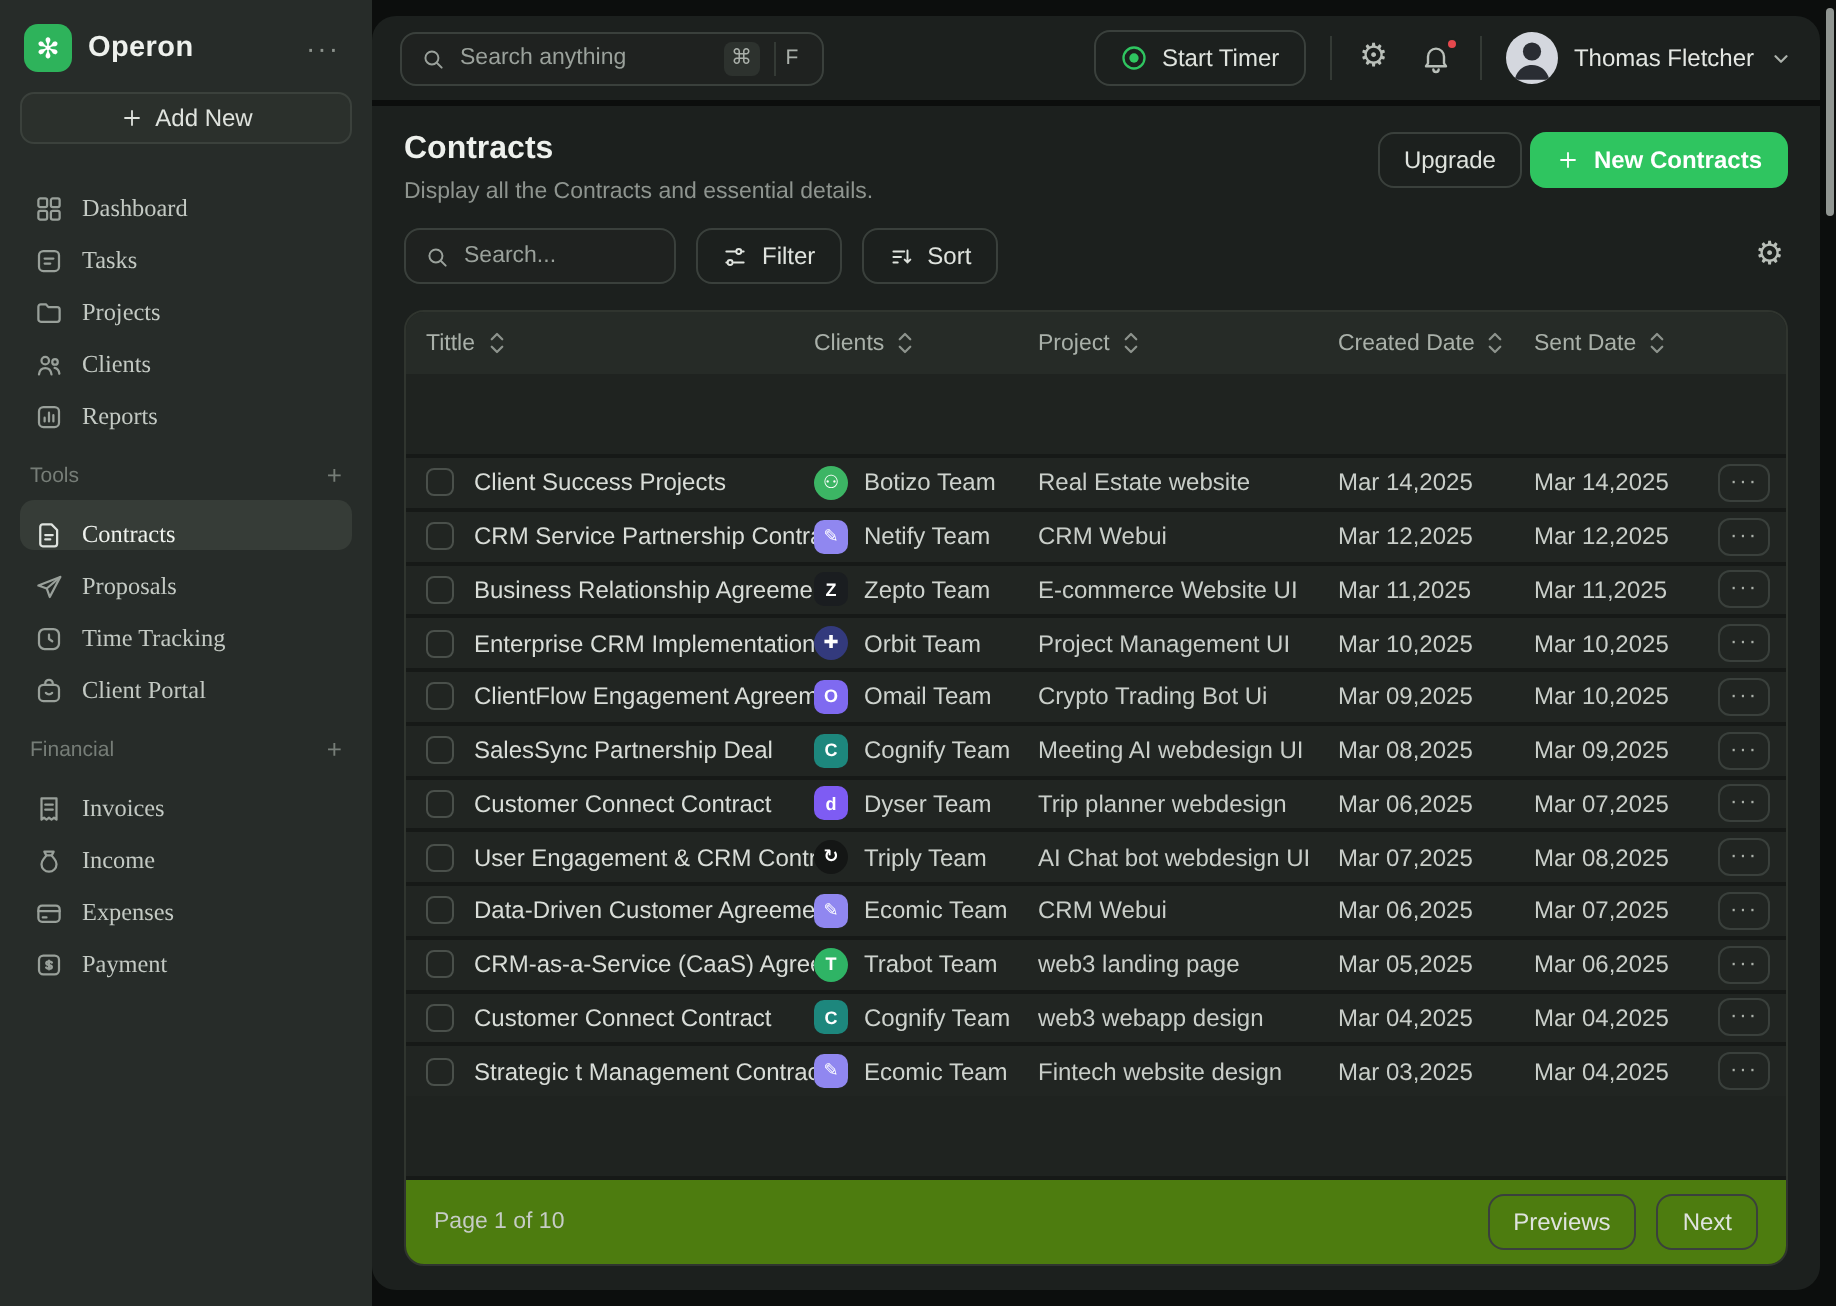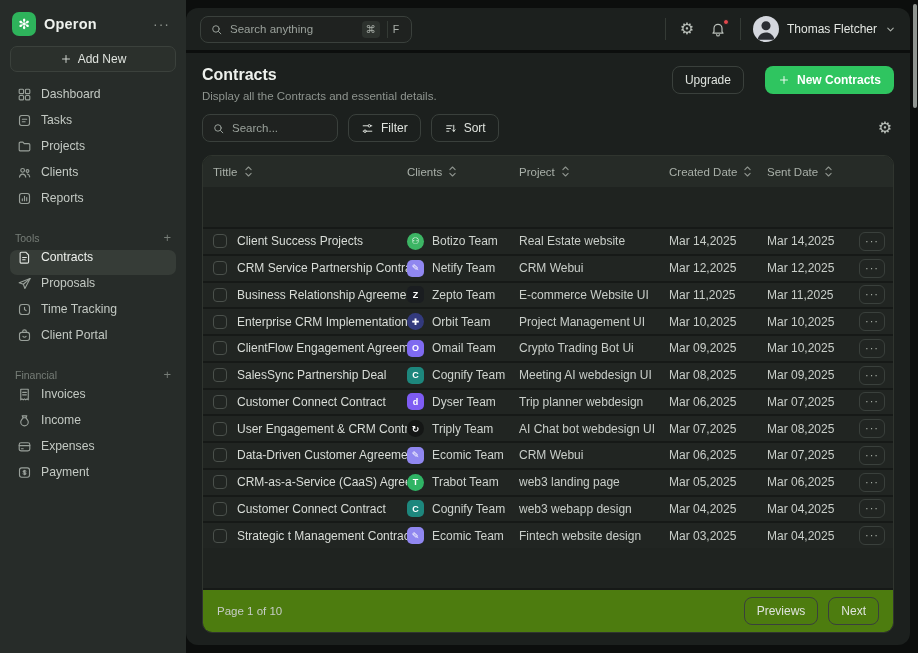--- a/index.html
+++ b/index.html
@@ -25,22 +25,22 @@
   }
   .brand-name { font-size:14.5px; font-weight:700; color:#eef1ed; flex:1; letter-spacing:.2px; }
   .brand-menu { color:#8d938d; font-size:14px; letter-spacing:1px; cursor:pointer; padding:0 4px; }
   .add-new-btn {
     margin:0 2px 14px 2px; height:26px; border:1px solid #3b413c; border-radius:7px;
     background:#2b302c; color:#dfe3de; font-size:12px; display:flex; align-items:center;
     justify-content:center; gap:6px; cursor:pointer; width:calc(100% - 4px);
     font-family:inherit;
   }
   .nav-item {
-    display:flex; align-items:flex-start; gap:9px; height:25px; padding:0 7px; margin:1px 2px;
-    border-radius:7px; color:#c3c9c3; font-size:12.2px; cursor:pointer;
+    display:flex; align-items:flex-end; gap:9px; height:25px; padding:0 7px; margin:1px 2px;
+    border-radius:7px; color:#c3c9c3; font-size:12.2px; cursor:pointer;font-family:Liberation Serif, serif;
   }
   .nav-item .nico { color:#99a09a; display:flex; }
   .nav-item.active { background:#363c37; color:#eef1ed; }
   .nav-item.active .nico { color:#dfe3df; }
   .section-label {
     display:flex; align-items:center; justify-content:space-between;
     color:#767d77; font-size:10.5px; padding:14px 7px 5px 7px;
   }
   .section-plus { color:#767d77; font-size:13px; cursor:pointer; line-height:1; }
 
@@ -87,21 +87,21 @@
     width:26px; height:26px; border-radius:50%; background:#d4d7de; overflow:hidden;
     display:flex; align-items:flex-end; justify-content:center;
   }
   .user-name { font-size:12px; color:#e4e7e3; }
 
   
   .content { flex:1; display:flex; flex-direction:column; padding:13px 16px 12px 16px; min-height:0; }
   .page-head { display:flex; align-items:flex-start; }
   .page-title { font-size:16px; font-weight:700; color:#eef1ed; }
   .page-subtitle { font-size:11.5px; color:#8e948f; margin-top:6px; }
-  .page-head-actions { margin-left:auto; display:flex; gap:21px; }
+  .page-head-actions { margin-left:auto; display:flex; gap:4px; }
   .btn-green {
     border:none; background:#2fc560; color:#ffffff; border-radius:8px; font-size:12px;
     font-weight:600; display:flex; align-items:center; gap:7px; padding:7px 13px;
     cursor:pointer; font-family:inherit;
   }
   .toolbar { display:flex; align-items:center; gap:10px; margin-top:12px; }
   .toolbar .search-box { width:136px; height:28px; }
   .toolbar-spacer { flex:1; }
 
   
@@ -321,20 +321,29 @@
           <svg width="13" height="13" viewBox="0 0 24 24" fill="none" stroke="currentColor" stroke-width="1.8" stroke-linecap="round" stroke-linejoin="round">
             <circle cx="11" cy="11" r="6"></circle>
             <path d="M20 20l-4.3-4.3"></path>
           </svg>
         </span>
       <input type="text" placeholder="Search anything" style="">
       <span class="kbd">⌘</span>
       <span class="kbd plain">F</span>
     </div>
     <div class="topbar-right">
+      <button class="btn">
+        <span style="display:flex">
+          <svg width="14" height="14" viewBox="0 0 24 24">
+              <circle cx="12" cy="12" r="9" fill="none" stroke="#2fc560" stroke-width="2"></circle>
+              <circle cx="12" cy="12" r="4" fill="#2fc560"></circle>
+            </svg>
+        </span>
+        <span>Start Timer</span>
+      </button>
       <span class="vdivider"></span>
       <button class="icon-btn">
           <span class="gear-glyph">⚙</span>
         </button>
       <button class="icon-btn">
         <svg width="16" height="16" viewBox="0 0 24 24" fill="none" stroke="currentColor" stroke-width="1.8" stroke-linecap="round" stroke-linejoin="round">
           <path d="M6 16v-5a6 6 0 0 1 12 0v5l1.5 2.2h-15z"></path>
             <path d="M10 20.5a2 2 0 0 0 4 0"></path>
         </svg>
         <span class="notif-dot"></span>

